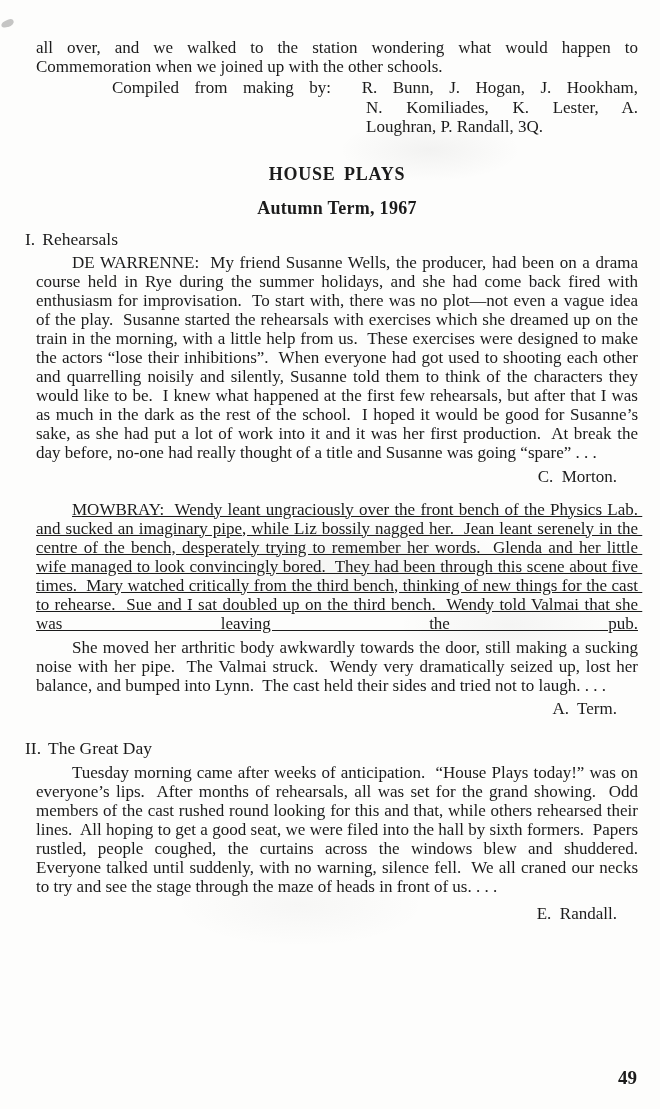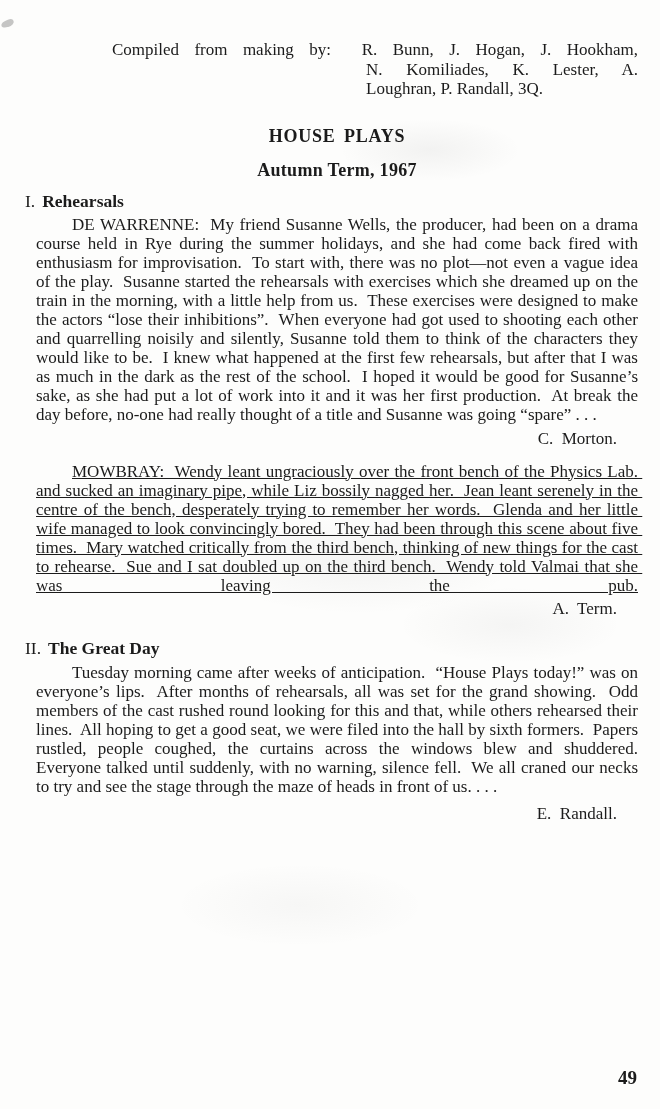--- a/index.html
+++ b/index.html
@@ -48,21 +48,21 @@
   }
   h2.doc-subtitle {
     font-size: 18px; font-weight: bold; text-align: center;
     letter-spacing: 0.3px;
     margin: 14px 0 0; line-height: 20px;
   }
   h3.section-heading {
     font-size: 17.5px; font-weight: normal;
     margin: 11px 0 0 -11px; line-height: 20px;
   }
-  h3.section-heading .sec-title { font-weight: bold; margin-left: 7px; }
+  h3.section-heading .sec-title { font-weight: normal; margin-left: 7px; }
   h3.sec-2 { margin-top: 20px; }
   .para-1 { margin-top: 4px; }
   .para-mowbray { margin-top: 14px; text-decoration: underline; }
   .para-follow { margin-top: 5px; }
   .para-tuesday { margin-top: 5px; }
   .signature {
     font-size: 17px; line-height: 19px;
     text-align: right; padding-right: 21px;
     white-space: pre-wrap;
     margin: 5px 0 0;
@@ -74,20 +74,21 @@
     font-size: 19px; font-weight: bold; line-height: 20px;
   }
 </style>
 </head>
 <body>
 
 <div class="page">
 
   <div class="ink-mark"></div>
 
+  <p class="body-text">all over, and we walked to the station wondering what would happen to Commemoration when we joined up with the other schools.</p>
 
   <div class="compiled">
     <div class="c-line1">Compiled from making by:  R. Bunn, J. Hogan, J. Hookham,</div>
     <div class="c-line2">N. Komiliades, K. Lester, A.</div>
     <div class="c-line3">Loughran, P. Randall, 3Q.</div>
   </div>
 
   <h1 class="doc-title">HOUSE PLAYS</h1>
 
   <h2 class="doc-subtitle">Autumn Term, 1967</h2>
@@ -95,20 +96,21 @@
   <h3 class="section-heading sec-1">
     <span class="numeral">I.</span><span class="sec-title">Rehearsals</span>
   </h3>
 
   <p class="body-text indent para-1">DE WARRENNE:  My friend Susanne Wells, the producer, had been on a drama course held in Rye during the summer holidays, and she had come back fired with enthusiasm for improvisation.  To start with, there was no plot—not even a vague idea of the play.  Susanne started the rehearsals with exercises which she dreamed up on the train in the morning, with a little help from us.  These exercises were designed to make the actors “lose their inhibitions”.  When everyone had got used to shooting each other and quarrelling noisily and silently, Susanne told them to think of the characters they would like to be.  I knew what happened at the first few rehearsals, but after that I was as much in the dark as the rest of the school.  I hoped it would be good for Susanne’s sake, as she had put a lot of work into it and it was her first production.  At break the day before, no-one had really thought of a title and Susanne was going “spare” . . .</p>
 
   <p class="signature">C.  Morton.</p>
 
   <p class="body-text indent para-mowbray justify-last">MOWBRAY:  Wendy leant ungraciously over the front bench of the Physics Lab. and sucked an imaginary pipe, while Liz bossily nagged her.  Jean leant serenely in the centre of the bench, desperately trying to remember her words.  Glenda and her little wife managed to look convincingly bored.  They had been through this scene about five times.  Mary watched critically from the third bench, thinking of new things for the cast to rehearse.  Sue and I sat doubled up on the third bench.  Wendy told Valmai that she was leaving the pub.</p>
 
+  <p class="body-text indent para-follow">She moved her arthritic body awkwardly towards the door, still making a sucking noise with her pipe.  The Valmai struck.  Wendy very dramatically seized up, lost her balance, and bumped into Lynn.  The cast held their sides and tried not to laugh. . . .</p>
 
   <p class="signature sig-paton">A.  Term.</p>
 
   <h3 class="section-heading sec-2">
     <span class="numeral">II.</span><span class="sec-title">The Great Day</span>
   </h3>
 
   <p class="body-text indent para-tuesday">Tuesday morning came after weeks of anticipation.  “House Plays today!” was on everyone’s lips.  After months of rehearsals, all was set for the grand showing.  Odd members of the cast rushed round looking for this and that, while others rehearsed their lines.  All hoping to get a good seat, we were filed into the hall by sixth formers.  Papers rustled, people coughed, the curtains across the windows blew and shuddered.  Everyone talked until suddenly, with no warning, silence fell.  We all craned our necks to try and see the stage through the maze of heads in front of us. . . .</p>
 
   <p class="signature sig-wright">E.  Randall.</p>

